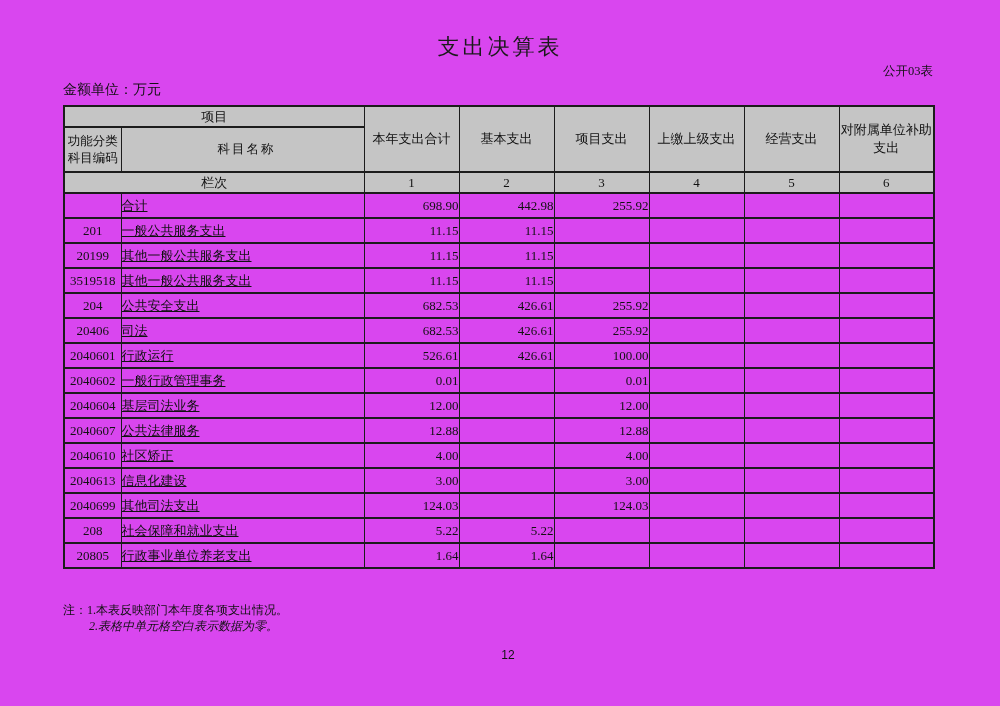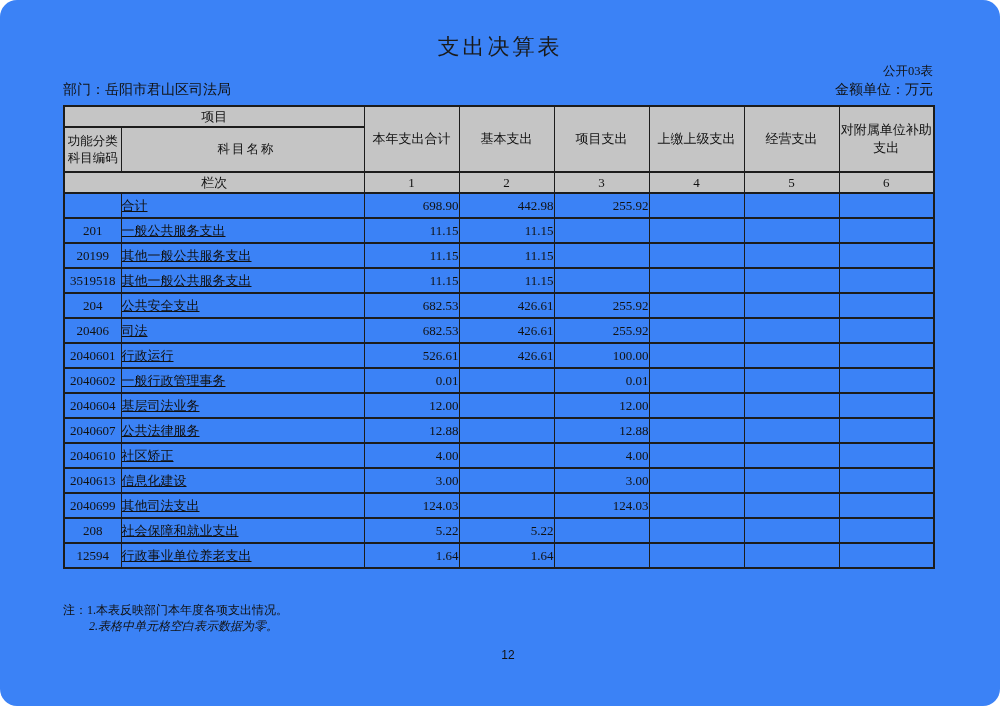--- a/index.html
+++ b/index.html
@@ -1,25 +1,24 @@
 <!DOCTYPE html>
 <html><head>
 <meta charset="utf-8">
 <style>
   * { margin: 0; padding: 0; box-sizing: border-box; }
   html, body { background: #ffffff; }
   .page {
     position: relative;
     width: 1000px;
     height: 706px;
-    background: #3b82f6;
+    background: #d946ef;
     font-family: "Liberation Serif", "DejaVu Serif", serif;
     color: #111111;
     overflow: hidden;
-    border-radius: 17px;
   }
   .content {
     position: absolute;
     left: 63px;
     top: 0;
     width: 870px;
   }
   .title {
     position: absolute;
     left: 0; top: 32px;
@@ -94,21 +93,20 @@
 <body>
 
 <div class="page">
 
   <div class="title">支出决算表</div>
 
   <div class="content">
     <div class="doc-label">公开03表</div>
 
     <div class="meta-row">
-      <span>部门：岳阳市君山区司法局</span>
       <span>金额单位：万元</span>
     </div>
 
     <table class="fiscal">
       <colgroup>
         <col style="width:57px">
           <col style="width:243px">
         <col style="width:95px">
           <col style="width:95px">
           <col style="width:95px">
@@ -275,21 +273,21 @@
             <td class="code">208</td>
             <td class="name">社会保障和就业支出</td>
             <td class="num">5.22</td>
             <td class="num">5.22</td>
             <td class="num"></td>
             <td class="num"></td>
             <td class="num"></td>
             <td class="num"></td>
           </tr>
           <tr>
-            <td class="code">12594</td>
+            <td class="code">20805</td>
             <td class="name">行政事业单位养老支出</td>
             <td class="num">1.64</td>
             <td class="num">1.64</td>
             <td class="num"></td>
             <td class="num"></td>
             <td class="num"></td>
             <td class="num"></td>
           </tr>
         </tbody>
     </table>

